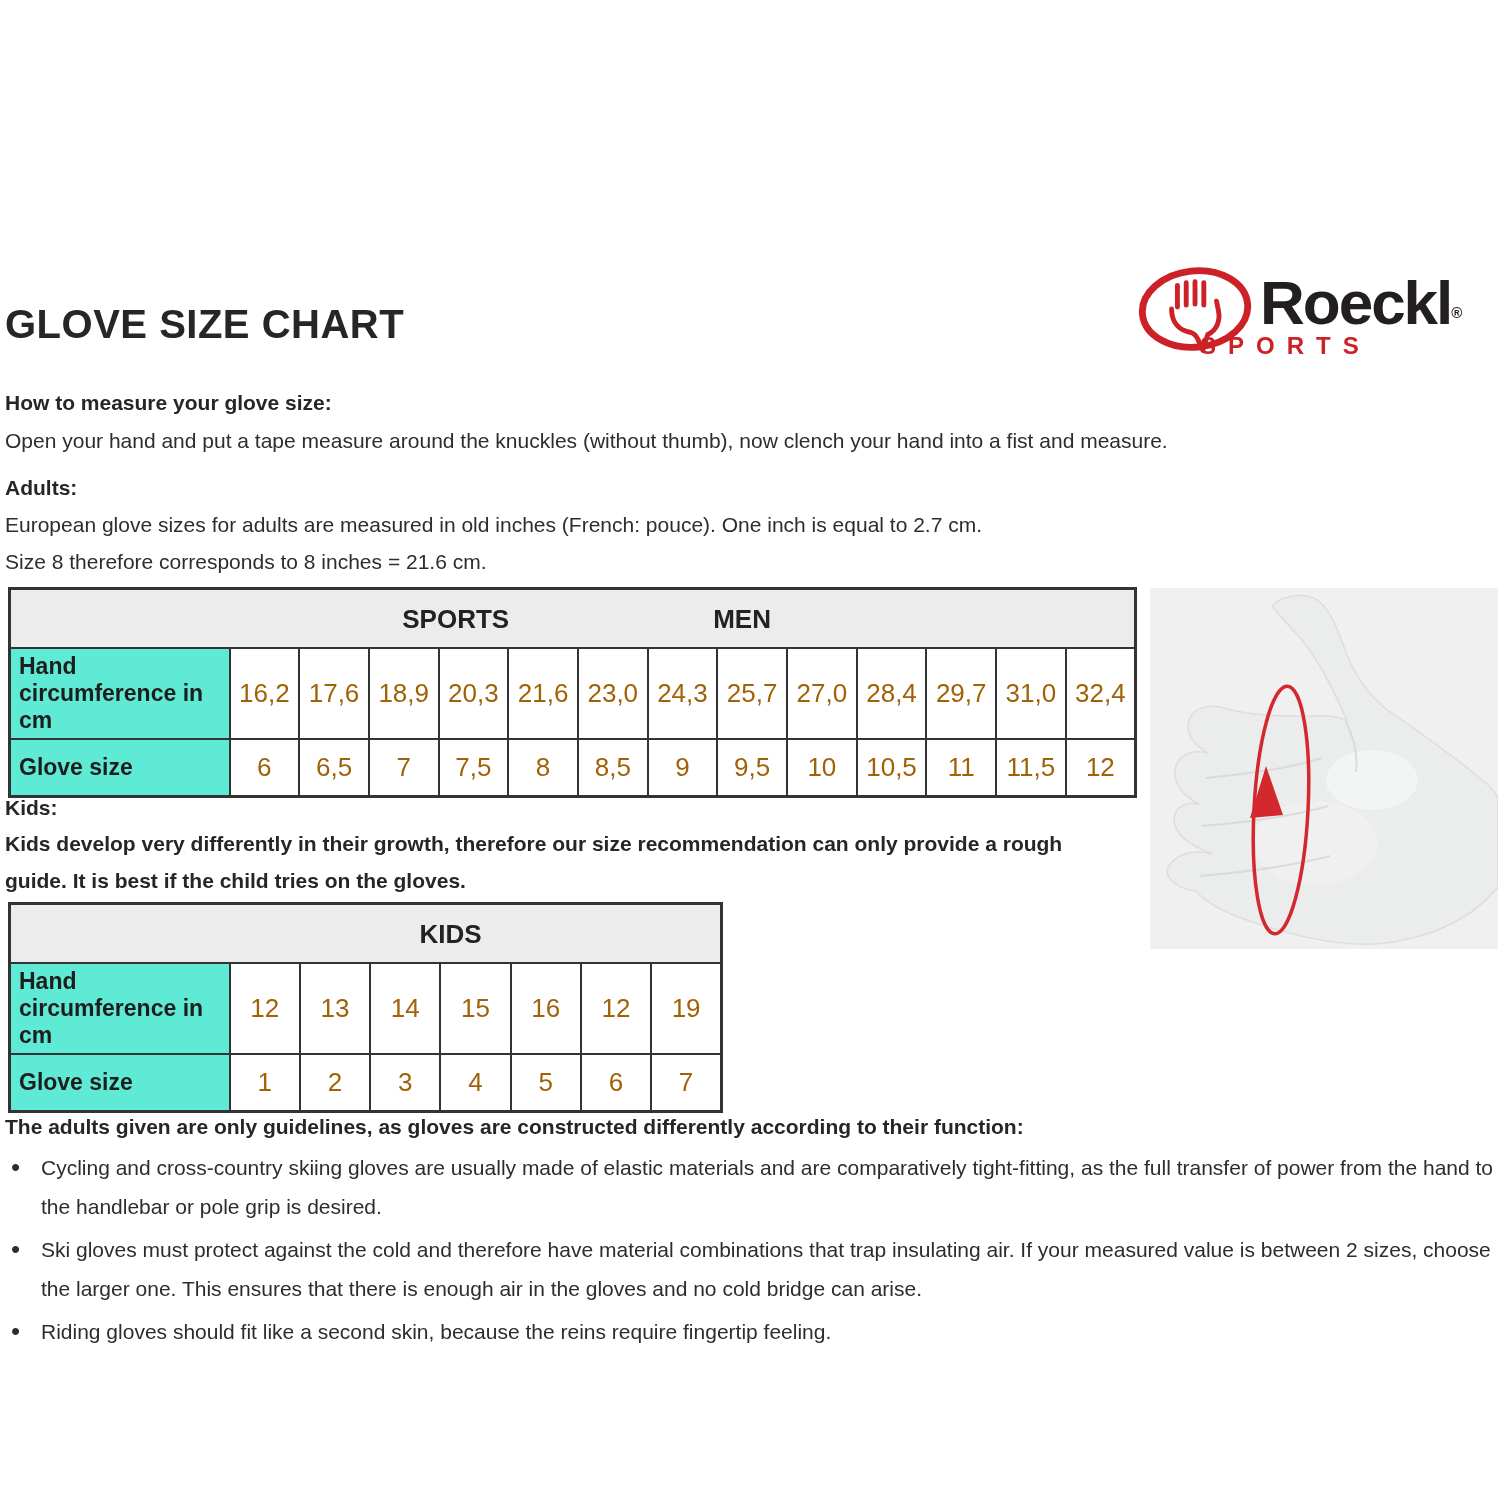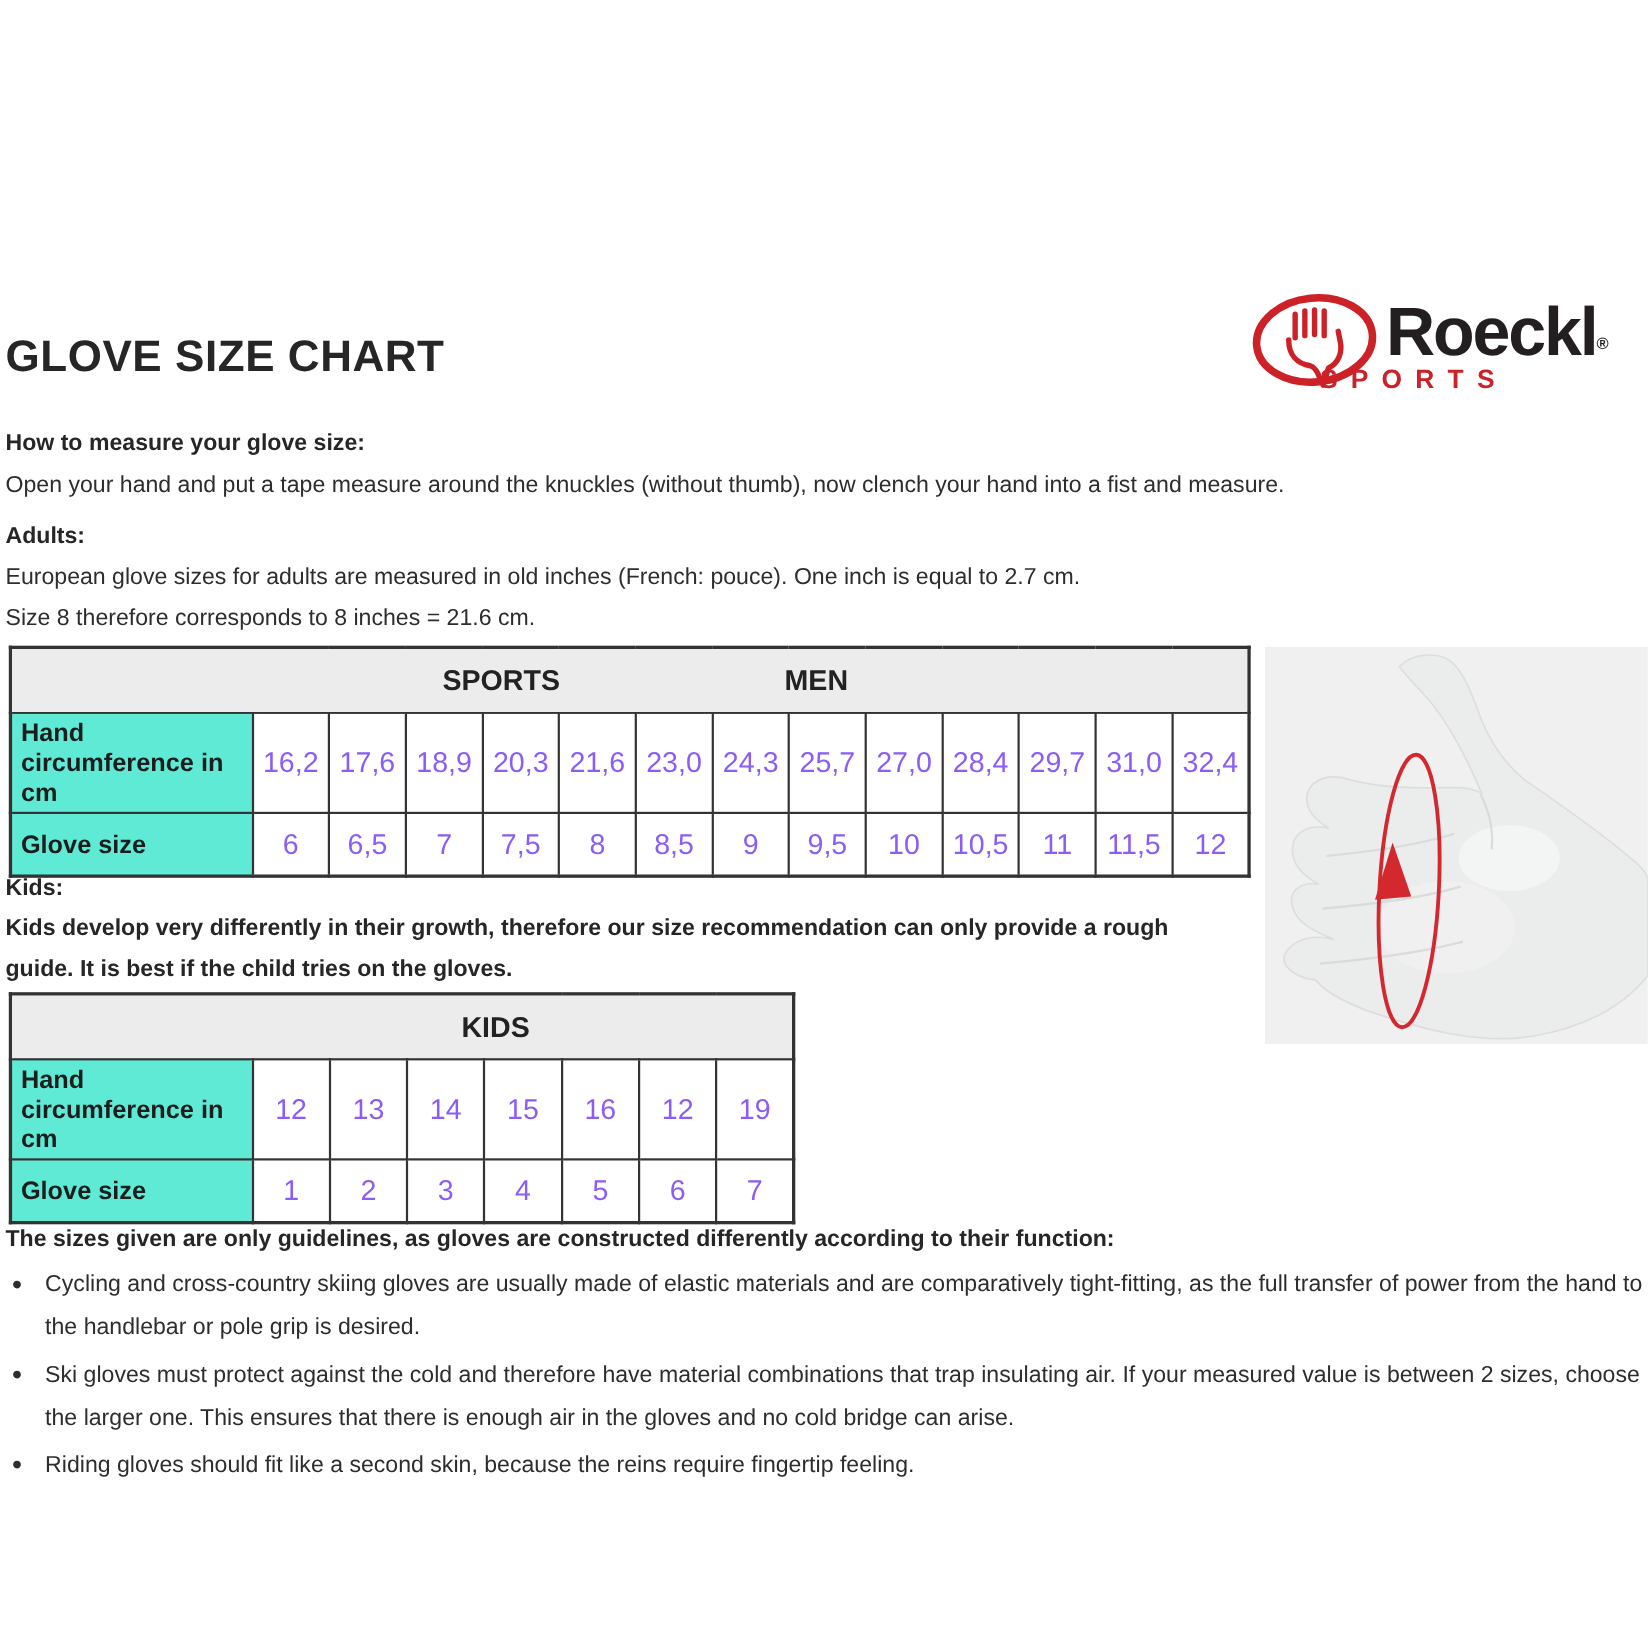--- a/index.html
+++ b/index.html
@@ -30,21 +30,21 @@
   table.adults { left:8px; top:541px; width:1129px; }
   table.kids   { left:8px; top:856px; width:715px;padding-left:37px;  }
   th.group-header { background:#ececec; height:55px; position:relative;
                     font-size:26px; font-weight:bold; color:#222; }
   .gh { position:absolute; top:50%; transform:translate(-50%,-50%); white-space:nowrap; }
   .gh-women { left:39.6%; }
   .gh-men   { left:65.1%; }
   .gh-kids  { left:62%; }
   th.row-label { text-align:left; font-weight:bold; font-size:23px; line-height:27px;
                  padding:4px 8px; color:#1d1d1d; background:#5eead4; }
-  td.num { text-align:center; font-size:26px; color:#8b5cf6; background:#fff; }
+  td.num { text-align:center; font-size:26px; color:#a16207; background:#fff; }
   tr.circ-row  { height:59px; }
   tr.size-row  { height:57px; }
 
   
   .guide-heading { position:absolute; left:5px; top:1062px; font-size:21px; font-weight:bold;
                    line-height:37px; color:#262626; }
   ul.guide-list { position:absolute; left:5px; top:1102px; width:1490px;
                   list-style:none; margin:0; padding:0; }
   ul.guide-list li { position:relative; padding-left:36px; font-size:21px;
                      line-height:39px; margin-bottom:4px; color:#2d2d2d; }
@@ -176,21 +176,21 @@
       <td class="num">2</td>
       <td class="num">3</td>
       <td class="num">4</td>
       <td class="num">5</td>
       <td class="num">6</td>
       <td class="num">7</td>
     </tr>
   </tbody>
     </table>
 
-  <div class="guide-heading">The sizes given are only guidelines, as gloves are constructed differently according to their function:</div>
+  <div class="guide-heading">The adults given are only guidelines, as gloves are constructed differently according to their function:</div>
   <ul class="guide-list">
     <li>Cycling and cross-country skiing gloves are usually made of elastic materials and are comparatively tight-fitting, as the full transfer of power from the hand to the handlebar or pole grip is desired.</li>
     <li>Ski gloves must protect against the cold and therefore have material combinations that trap insulating air. If your measured value is between 2 sizes, choose the larger one. This ensures that there is enough air in the gloves and no cold bridge can arise.</li>
     <li>Riding gloves should fit like a second skin, because the reins require fingertip feeling.</li>
   </ul>
 
   <div class="figure">
     <svg width="348" height="361" viewBox="0 0 348 361">
       <rect width="348" height="361" fill="#f0f0f1"></rect>
       <path fill="#ebecec" stroke="#dddddd" stroke-width="1.5" d="

